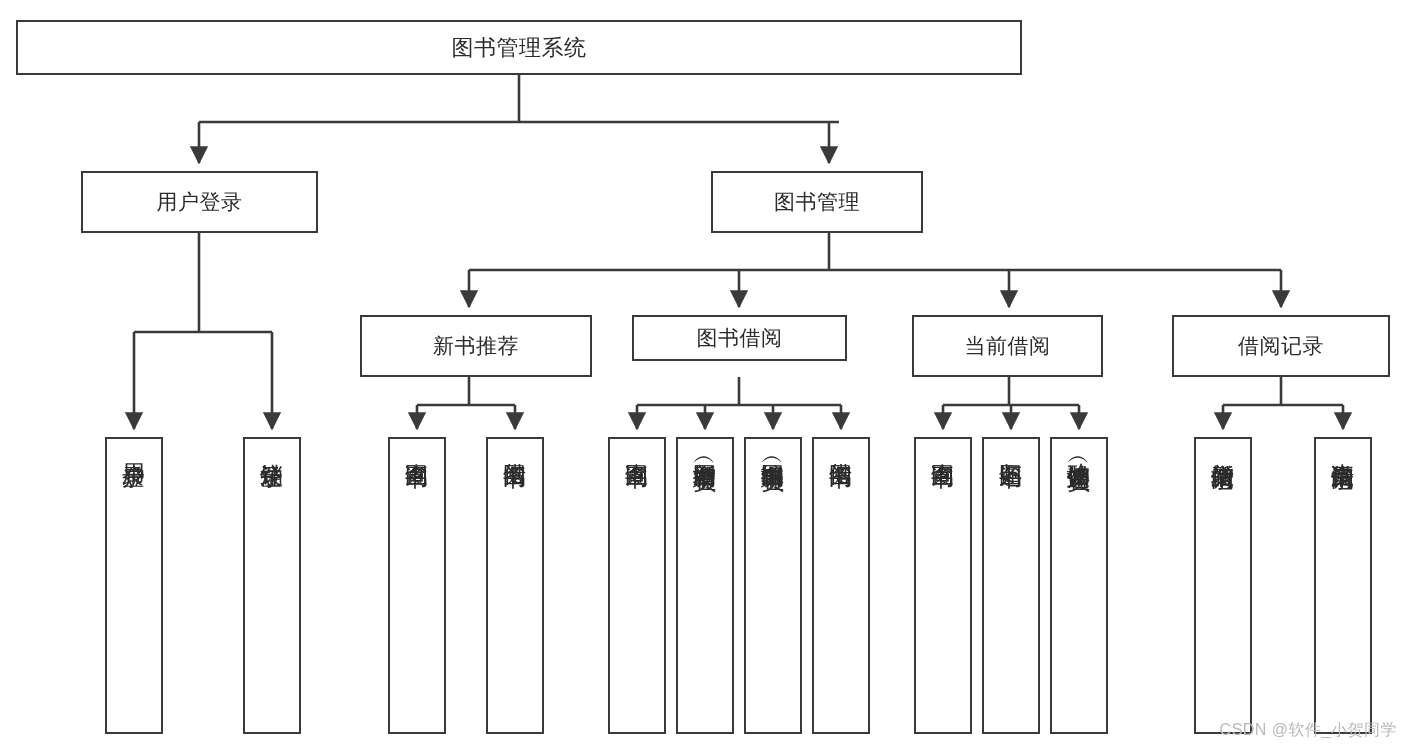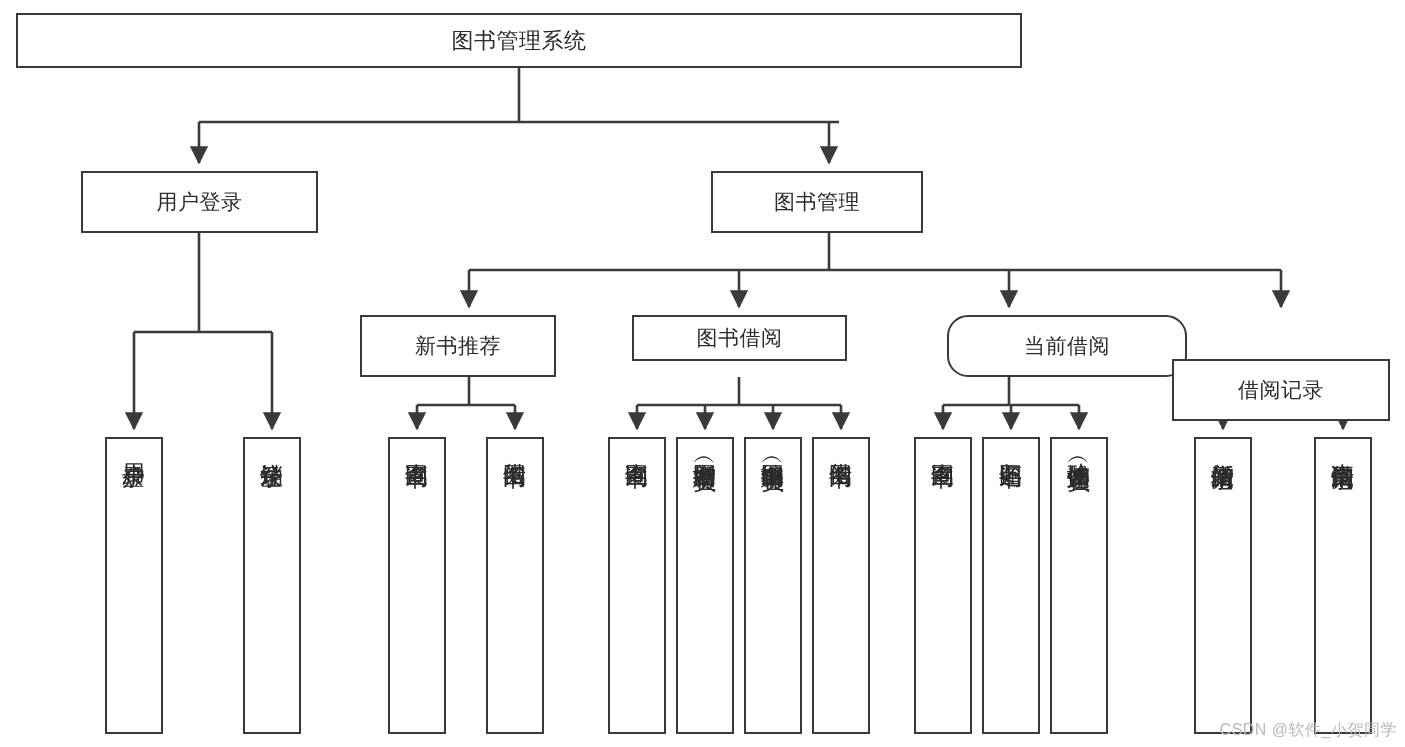--- a/index.html
+++ b/index.html
@@ -120,41 +120,41 @@
       <path d="M 1011 405 L 1011 429" marker-end="url(#arrow)"></path>
       <path d="M 1079 405 L 1079 429" marker-end="url(#arrow)"></path>
 
       <path d="M 1281 377 L 1281 405"></path>
       <path d="M 1223 405 L 1343 405"></path>
       <path d="M 1223 405 L 1223 429" marker-end="url(#arrow)"></path>
       <path d="M 1343 405 L 1343 429" marker-end="url(#arrow)"></path>
     </g>
   </svg>
 
-  <div class="node h-node root" style="left:16px; top:13px; width:1006px; height:55px;">
+  <div class="node h-node root" style="left:16px; top:20px; width:1006px; height:55px;">
     <span class="label">图书管理系统</span>
   </div>
 
   <div class="node h-node" style="left:81px; top:171px; width:237px; height:62px;">
     <span class="label">用户登录</span>
   </div>
   <div class="node h-node" style="left:711px; top:171px; width:212px; height:62px;">
     <span class="label">图书管理</span>
   </div>
 
-  <div class="node h-node" style="left:360px; top:315px; width:196px; height:62px;">
+  <div class="node h-node" style="left:360px; top:315px; width:232px; height:62px;">
     <span class="label">新书推荐</span>
   </div>
   <div class="node h-node" style="left:632px; top:315px; width:215px; height:46px;">
     <span class="label">图书借阅</span>
   </div>
-  <div class="node h-node" style="left:947px; top:315px; width:240px; height:62px;border-radius:21px;">
+  <div class="node h-node" style="left:912px; top:315px; width:191px; height:62px;">
     <span class="label">当前借阅</span>
   </div>
-  <div class="node h-node" style="left:1172px; top:315px; width:218px; height:62px;margin-top:44px;">
+  <div class="node h-node" style="left:1172px; top:315px; width:218px; height:62px;">
     <span class="label">借阅记录</span>
   </div>
 
   <div class="node v-node" style="left:105px; top:437px; width:58px; height:297px;">
     <span class="label">用户登录</span>
   </div>
   <div class="node v-node" style="left:243px; top:437px; width:58px; height:297px;">
     <span class="label">注销登录</span>
   </div>
   <div class="node v-node" style="left:388px; top:437px; width:58px; height:297px;">

